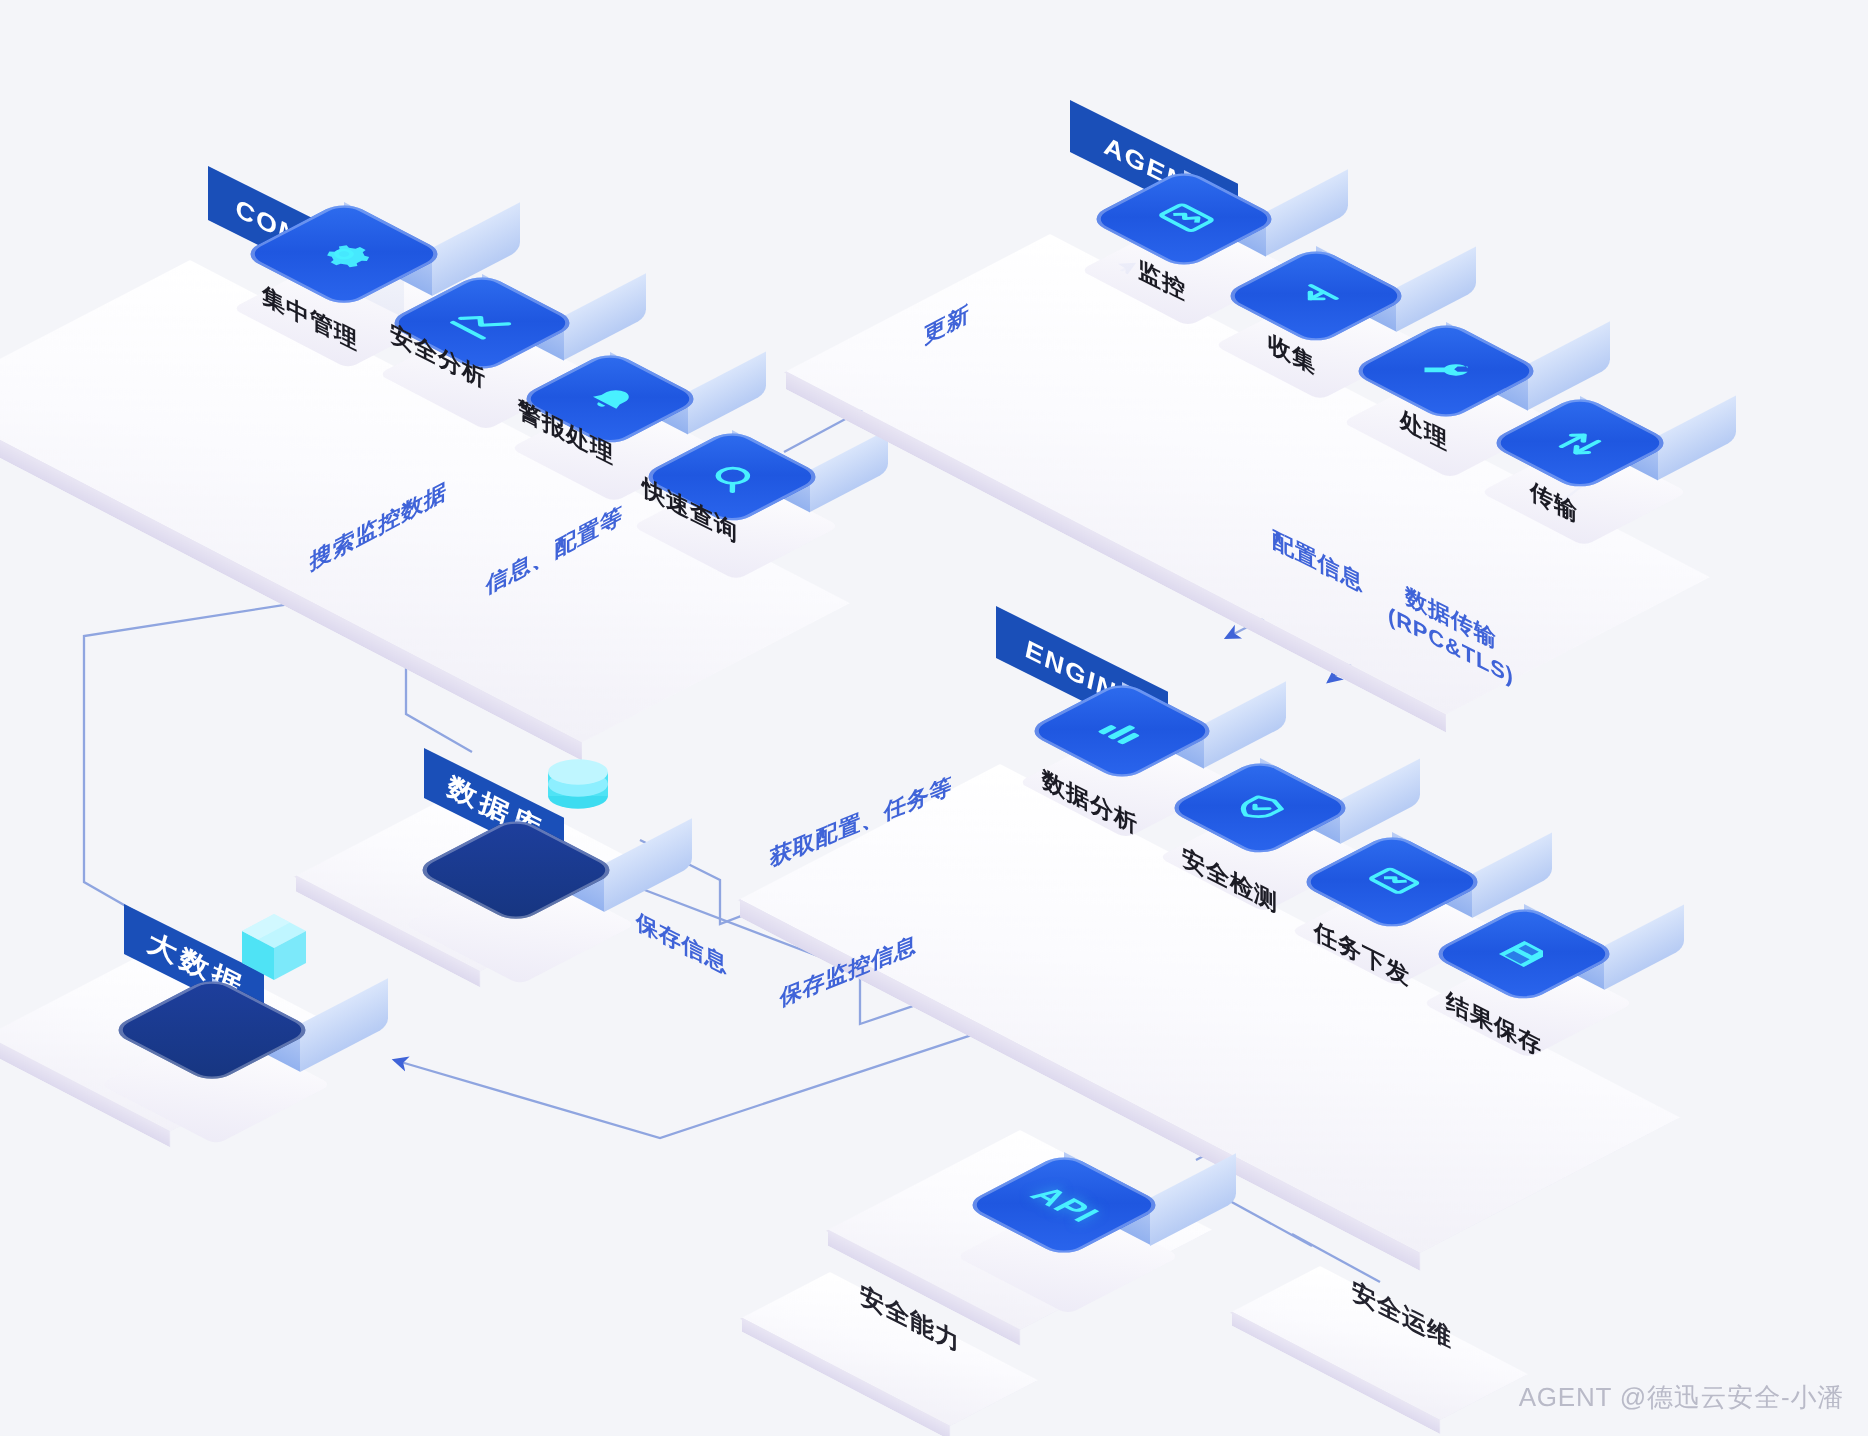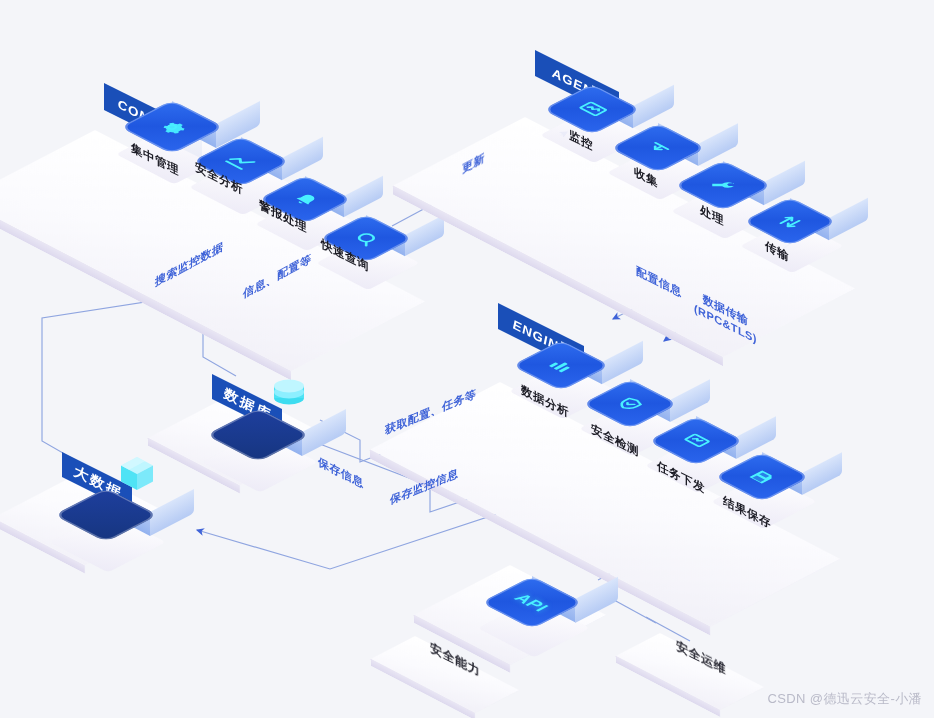--- a/index.html
+++ b/index.html
@@ -446,15 +446,15 @@
   <div class="flab" style="left:155px;top:276px;transform:skewY(-28deg);">搜索监控数据</div>
 
   <div class="flab" style="left:243px;top:288px;transform:skewY(-28deg);">信息、配置等</div>
 
   <div class="flab" style="left:385px;top:424px;transform:skewY(-22deg);">获取配置、任务等</div>
 
   <div class="flab" style="left:390px;top:494px;transform:skewY(-22deg);">保存监控信息</div>
 
   <div class="flab" style="left:318px;top:455px;transform:skewY(26.5deg);">保存信息</div>
 
-  <div class="watermark">CSDN @德迅云安全-小潘</div>
+  <div class="watermark">AGENT @德迅云安全-小潘</div>
 
 </div>
 
 </body></html>

